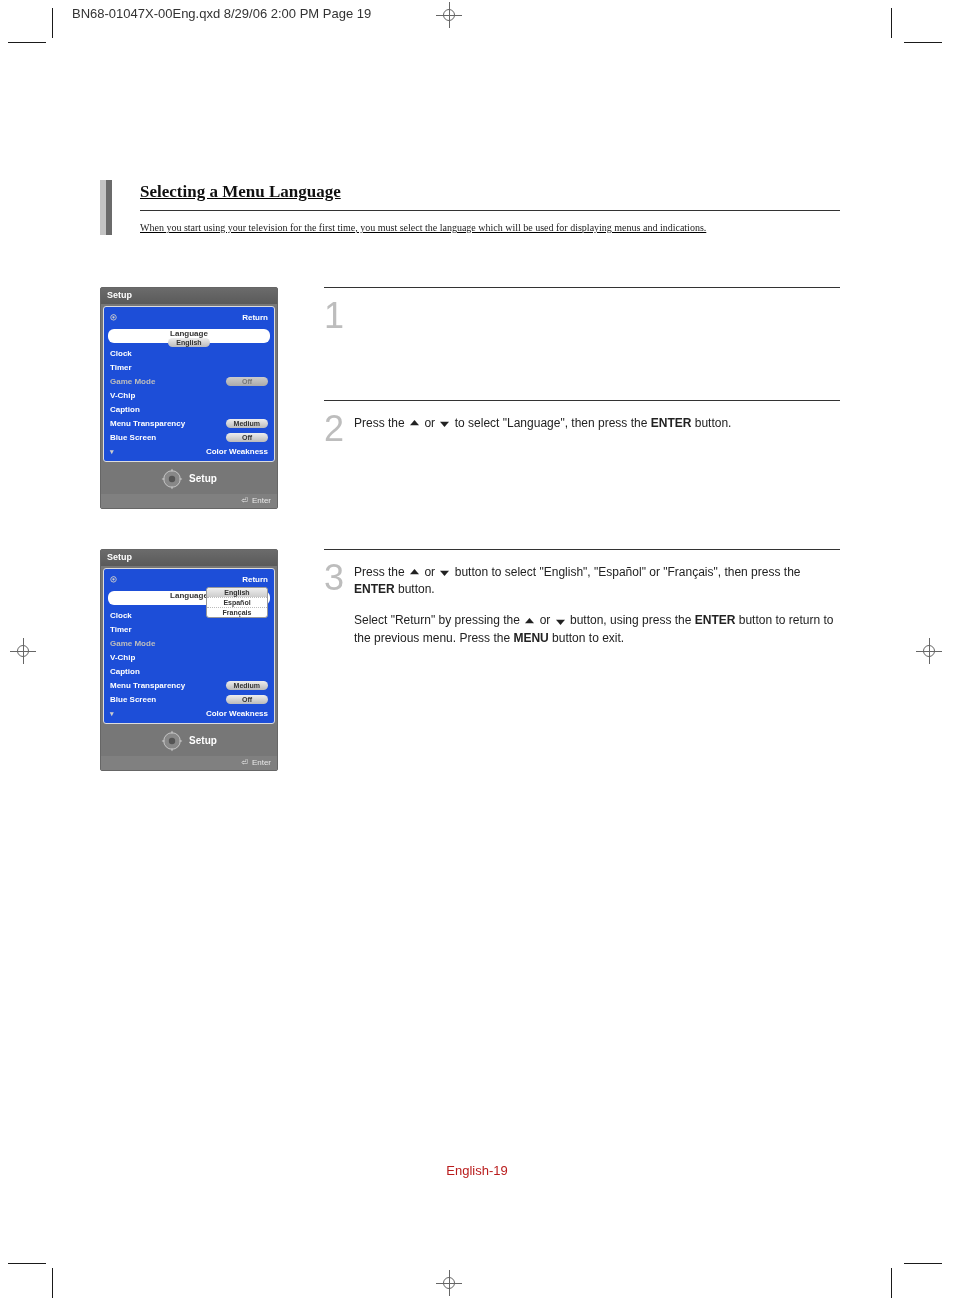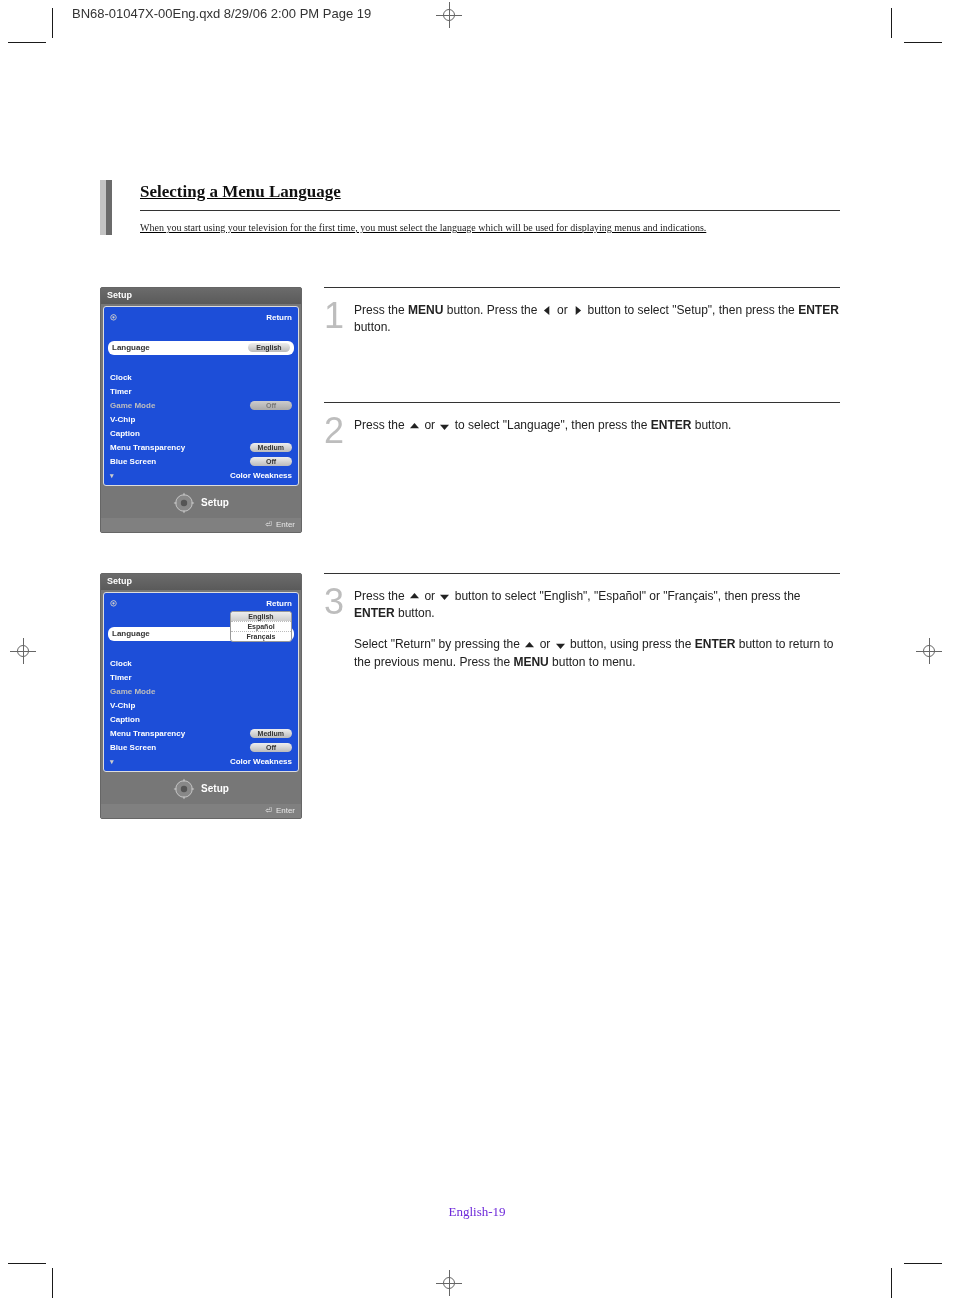--- a/index.html
+++ b/index.html
@@ -101,21 +101,21 @@
   }
   .step-body b { font-weight: bold; }
   .arrow-icon {
     display: inline-block;
     vertical-align: middle;
     margin: 0 2px;
   }
 
   
   .osd {
-    width: 202px;
+    width: 178px;
     background: #777;
     border: 1px solid #666;
     border-radius: 2px;
     font-family: Arial, Helvetica, sans-serif;
   }
   .osd-titlebar {
     height: 16px;
     background: linear-gradient(#6b6b6b,#5a5a5a);
     color: #fff;
     font-size: 9px;
@@ -143,22 +143,23 @@
     content: "⦿";
     margin-right: 4px;
     font-size: 7px;
     color: #ccc;
   }
   .osd-row.dim { color: #bdbdbd; }
   .osd-row.selected {
     background: #fff;
     color: #333;
     border-radius: 6px;
-    margin: 16px 2px;
+    margin: 4px 2px;
     padding: 0 4px;
+    flex-direction: column;
   }
   .osd-row.has-arrow::before {
     content: "▾";
     font-size: 7px;
     color: #ccc;
     margin-right: 2px;
   }
   .osd-pill {
     font-size: 7px;
     font-weight: bold;
@@ -210,24 +211,23 @@
     align-items: center;
     gap: 4px;
   }
   .enter-icon { display:inline-block; font-size: 8px; }
 
   .page-number {
     position: absolute;
     left: 0; right: 0;
     top: 1163px;
     text-align: center;
-    font-family: Liberation Serif, serif;
+    font-family: Liberation Sans, sans-serif;
     font-size: 13px;
-    color: #6d28d9;
-    margin-top: 41px;
+    color: #b91c1c;
   }
 </style>
 </head>
 <body>
 
 <div class="print-header">BN68-01047X-00Eng.qxd  8/29/06  2:00 PM  Page 19</div>
 <div class="crop-top-left-v"></div>
 <div class="crop-top-left-h"></div>
 <div class="crop-top-right-v"></div>
 <div class="crop-top-right-h"></div>
@@ -314,31 +314,20 @@
         <div class="osd-footer">
             <span class="enter-icon">⏎</span>
             <span>Enter</span>
           </div>
       </div>
     </div>
     <div class="text-col">
       <hr class="step-hr">
       <div class="step">
         <div class="step-num">1</div>
-        <div class="step-body">
-          <span>Press the </span><b>MENU</b><span> button. Press the </span>
-          <svg class="arrow-icon" width="9" height="9" viewBox="0 0 10 10">
-              <polygon points="7,0 7,10 1,5" fill="#222"></polygon>
-            </svg>
-          <span> or </span>
-          <svg class="arrow-icon" width="9" height="9" viewBox="0 0 10 10">
-              <polygon points="3,0 3,10 9,5" fill="#222"></polygon>
-            </svg>
-          <span> button to select "Setup", then press the </span><b>ENTER</b><span> button.</span>
-        </div>
       </div>
       <div style="height:40px"></div>
       <hr class="step-hr">
       <div class="step">
         <div class="step-num">2</div>
         <div class="step-body">
           <span>Press the </span>
           <svg class="arrow-icon" width="9" height="9" viewBox="0 0 10 10">
               <polygon points="0,7 10,7 5,1" fill="#222"></polygon>
             </svg>
@@ -432,20 +421,20 @@
           <span> button to select "English", "Español" or "Français", then press the </span><b>ENTER</b><span> button.</span>
           <div style="height:14px"></div>
           <span>Select "Return" by pressing the </span>
           <svg class="arrow-icon" width="9" height="9" viewBox="0 0 10 10">
               <polygon points="0,7 10,7 5,1" fill="#222"></polygon>
             </svg>
           <span> or </span>
           <svg class="arrow-icon" width="9" height="9" viewBox="0 0 10 10">
               <polygon points="0,3 10,3 5,9" fill="#222"></polygon>
             </svg>
-          <span> button, using press the </span><b>ENTER</b><span> button to return to the previous menu. Press the </span><b>MENU</b><span> button to menu.</span>
+          <span> button, using press the </span><b>ENTER</b><span> button to return to the previous menu. Press the </span><b>MENU</b><span> button to exit.</span>
         </div>
       </div>
     </div>
   </div>
 </div>
 
 <div class="page-number">English-19</div>
 
 </body></html>

